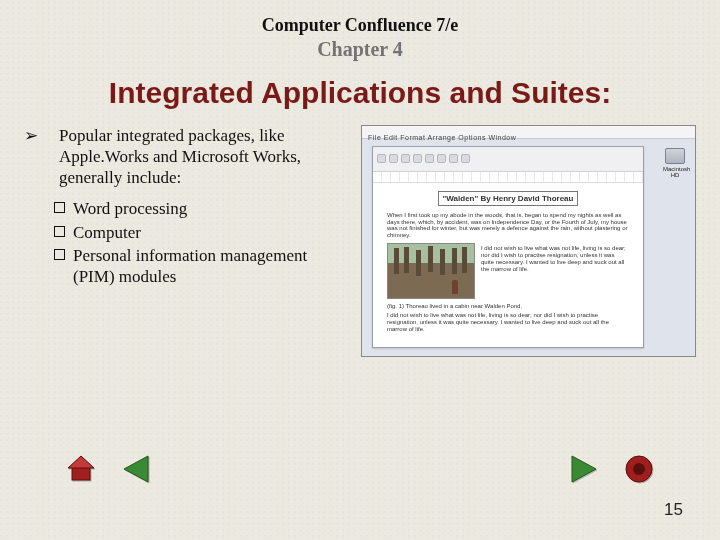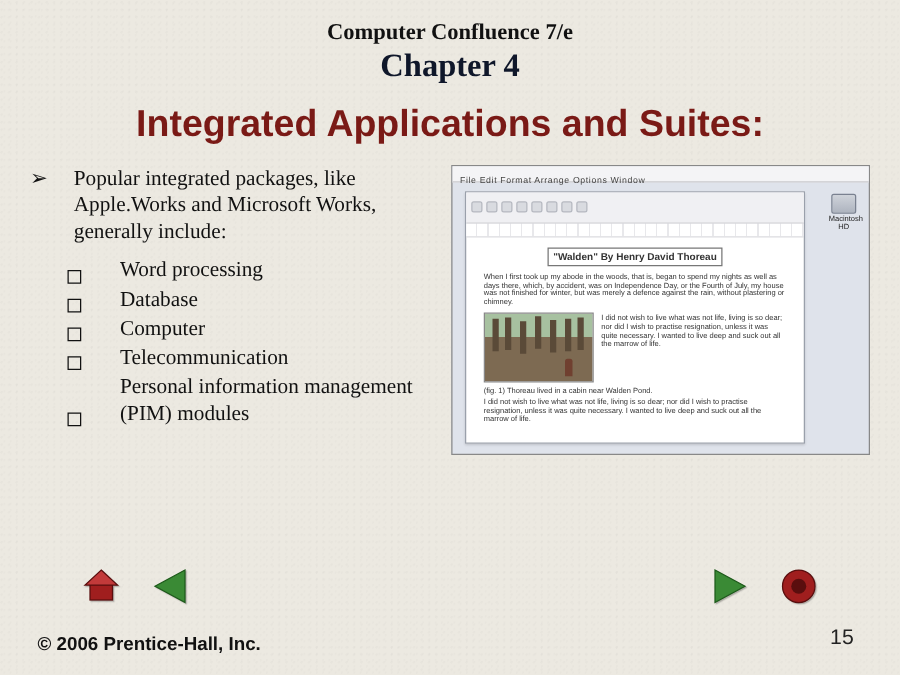--- a/index.html
+++ b/index.html
@@ -32,22 +32,22 @@
     text-align: center;
     padding-top: 15px;
   }
   .book-title {
     font-weight: bold;
     font-size: 18px;
     color: #111;
   }
   .chapter {
     font-weight: bold;
-    font-size: 26px;
-    color: #0f172a;
+    font-size: 20px;
+    color: #737373;
     margin-top: 2px;
   }
   .section-title {
     font-weight: bold;
     font-size: 30px;
     color: #7a1a16;
     line-height: 1.15;
     margin-top: 15px;
     font-family: Arial, Helvetica, sans-serif;
   }
@@ -77,24 +77,23 @@
     flex: 1 1 auto;
     margin-left: 15px;
   }
   ul.sublist {
     list-style: none;
     margin: 10px 0 0 30px;
     padding: 0;
   }
   ul.sublist li {
     display: flex;
-    align-items: flex-end;
+    align-items: flex-start;
     margin: 2px 0;
     line-height: 1.25;
-    gap: 23px;
   }
   .box-bullet {
     flex: 0 0 auto;
     width: 11px;
     height: 11px;
     border: 1.5px solid #111;
     margin: 4px 8px 0 0;
     box-sizing: border-box;
   }
   .right {
@@ -279,29 +278,21 @@
         <span class="arrow-bullet">➢</span>
         <span class="intro-text">Popular integrated packages, like Apple.Works and Microsoft Works, generally include:</span>
       </div>
       <ul class="sublist">
         <li>
             <span class="box-bullet"></span>
             <span>Word processing</span>
           </li>
         <li>
             <span class="box-bullet"></span>
-            <span>Database</span>
-          </li>
-        <li>
-            <span class="box-bullet"></span>
             <span>Computer</span>
-          </li>
-        <li>
-            <span class="box-bullet"></span>
-            <span>Telecommunication</span>
           </li>
         <li>
             <span class="box-bullet"></span>
             <span>Personal information management (PIM) modules</span>
           </li>
       </ul>
     </div>
 
     <div class="right">
       <div class="screenshot">
@@ -357,16 +348,15 @@
       <svg class="nav-btn" viewBox="0 0 34 34">
         <polygon points="6,4 6,30 30,17" fill="#3a8a35" stroke="#1d5a1a"></polygon>
       </svg>
       <svg class="nav-btn" viewBox="0 0 34 34">
         <circle cx="17" cy="17" r="13" fill="#a01e1e" stroke="#5a0e0e" stroke-width="1"></circle>
         <circle cx="17" cy="17" r="6" fill="#5a0e0e"></circle>
       </svg>
     </div>
   </div>
 
-  <div class="footer">© 2006 Prentice-Hall, Inc.</div>
   <div class="page-num">15</div>
 
 </div>
 
 </body></html>

